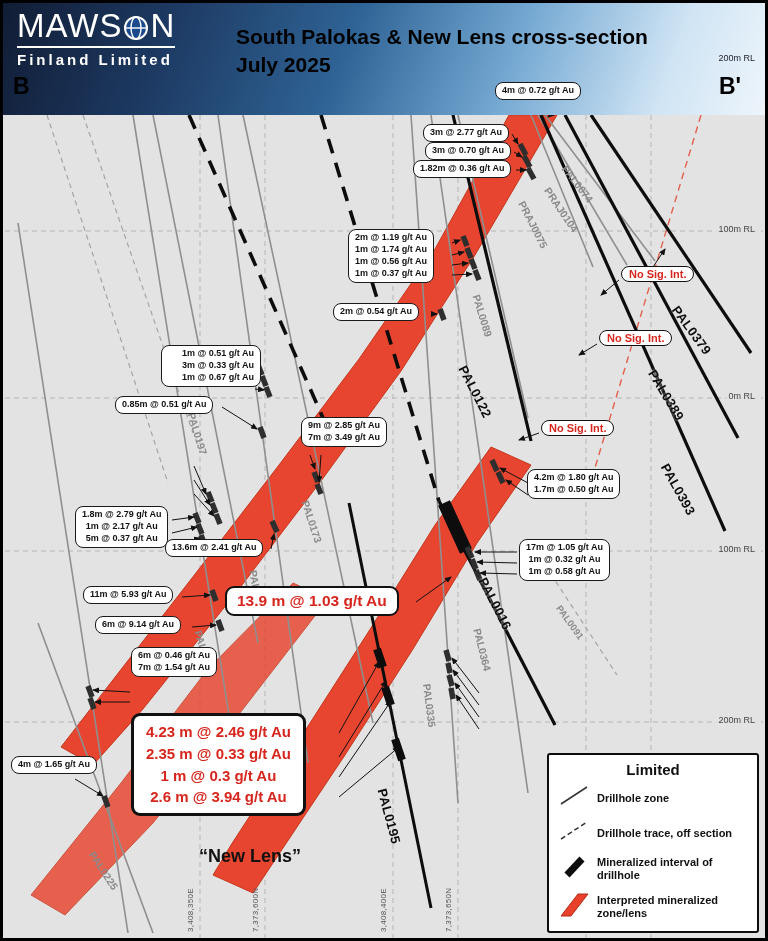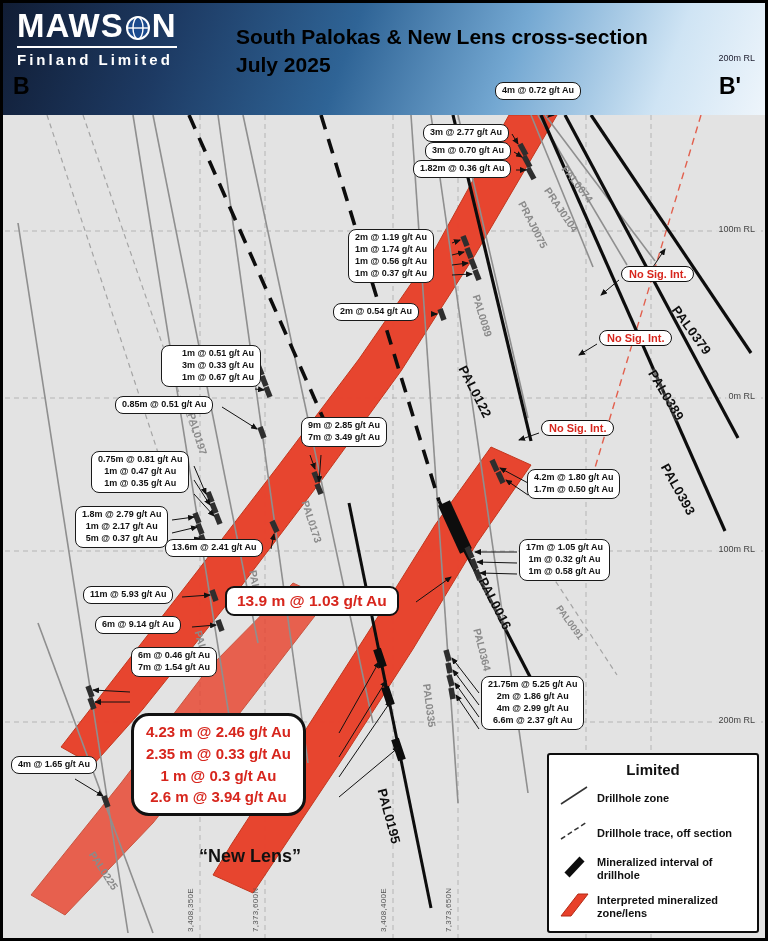--- a/index.html
+++ b/index.html
@@ -2,21 +2,21 @@
 <html><head>
 <meta charset="utf-8">
 <style>
   html,body{margin:0;padding:0;background:#999;}
   #app{position:relative;width:768px;height:941px;box-sizing:border-box;border:3px solid #000;
        background:#e3e3e3;font-family:"Liberation Sans",sans-serif;overflow:hidden;}
   
   .header{position:absolute;left:0;top:0;width:762px;height:112px;z-index:2;
     background:linear-gradient(110deg,#111d35 0%,#1d3a63 22%,#2f6496 45%,#74a8d2 66%,#cfe4f4 86%,#eef5fb 100%);}
   .logo{position:absolute;left:14px;top:6px;color:#fff;}
-  .logo-row{font-size:33px;font-weight:700;letter-spacing:1px;line-height:1.05;
+  .logo-row{font-size:33px;font-weight:400;letter-spacing:1px;line-height:1.05;
     border-bottom:2px solid #fff;padding-bottom:2px;display:flex;align-items:center;}
   .logo-sub{font-size:15px;letter-spacing:3px;font-weight:700;margin-top:3px;color:#fff;}
   .globe{display:inline-block;width:26px;height:26px;margin:0 1px;}
   .title{position:absolute;left:233px;top:20px;color:#000;font-weight:700;font-size:21px;line-height:1.35;}
   .bmark{position:absolute;top:70px;font-size:23px;font-weight:800;color:#000;z-index:3;}
   
   .section-bg{position:absolute;left:0;top:112px;width:762px;height:823px;background:#e3e3e3;z-index:0;}
   #gfx{position:absolute;left:0;top:0;z-index:1;}
   .rl{position:absolute;right:8px;font-size:9px;color:#444;z-index:3;background:rgba(227,227,227,.75);padding:0 2px;}
   .rl-top{background:transparent;color:#223;}
@@ -25,21 +25,21 @@
   .hole{position:absolute;transform-origin:0 0;white-space:nowrap;z-index:2;}
   .hole.g{color:#8a8a8a;font-size:10.5px;font-weight:600;}
   .hole.g.sm{font-size:9.5px;}
   .hole.k{color:#0d0d0d;font-size:13px;font-weight:700;letter-spacing:.4px;text-shadow:0 0 3px #e3e3e3;}
   .callout{position:absolute;z-index:3;background:#fff;border:1.2px solid #1a1a1a;border-radius:8px;
     padding:2px 6px;font-size:9px;font-weight:600;color:#111;line-height:1.32;text-align:center;white-space:nowrap;}
   .ns{position:absolute;z-index:3;background:#fff;border:1.5px solid #111;border-radius:9px;
     padding:1px 7px;font-size:11px;font-weight:800;color:#d7261d;white-space:nowrap;}
   .hl1{position:absolute;z-index:3;background:#fff;border:2.5px solid #111;border-radius:9px;
     padding:4px 10px;font-size:15.5px;font-weight:800;color:#d7261d;white-space:nowrap;}
-  .hl2{position:absolute;z-index:3;background:#fff;border:3px solid #111;border-radius:18px;
+  .hl2{position:absolute;z-index:3;background:#fff;border:3px solid #111;border-radius:9px;
     padding:5px 12px;font-size:15px;font-weight:800;color:#d7261d;line-height:1.45;text-align:center;white-space:nowrap;}
   .new-lens{position:absolute;z-index:3;font-size:18px;font-weight:800;color:#111;}
   
   .legend{position:absolute;left:544px;top:750px;width:212px;height:180px;z-index:4;background:#fff;
     border:2.5px solid #0d0d0d;border-radius:3px;box-sizing:border-box;padding:6px 8px;}
   .legend-title{font-size:15px;font-weight:700;color:#111;text-align:center;margin-bottom:6px;}
   .legend-item{display:flex;align-items:center;margin-bottom:7px;}
   .legend-icon{width:40px;flex:0 0 40px;}
   .legend-label{font-size:11px;font-weight:600;color:#111;line-height:1.15;}
 </style>
@@ -285,25 +285,20 @@
       <div>3m @ 0.33 g/t Au</div>
       <div>1m @ 0.67 g/t Au</div>
     </div>
   <div class="callout" style="left:112px;top:393px;">
       <div>0.85m @ 0.51 g/t Au</div>
     </div>
   <div class="callout" style="left:298px;top:414px;">
       <div>9m @ 2.85 g/t Au</div>
       <div>7m @ 3.49 g/t Au</div>
     </div>
-  <div class="callout" style="left:88px;top:448px;">
-      <div>0.75m @ 0.81 g/t Au</div>
-      <div>1m @ 0.47 g/t Au</div>
-      <div>1m @ 0.35 g/t Au</div>
-    </div>
   <div class="callout" style="left:72px;top:503px;">
       <div>1.8m @ 2.79 g/t Au</div>
       <div>1m @ 2.17 g/t Au</div>
       <div>5m @ 0.37 g/t Au</div>
     </div>
   <div class="callout" style="left:162px;top:536px;">
       <div>13.6m @ 2.41 g/t Au</div>
     </div>
   <div class="callout" style="left:80px;top:583px;">
       <div>11m @ 5.93 g/t Au</div>
@@ -319,26 +314,20 @@
       <div>4m @ 1.65 g/t Au</div>
     </div>
   <div class="callout" style="left:524px;top:466px;">
       <div>4.2m @ 1.80 g/t Au</div>
       <div>1.7m @ 0.50 g/t Au</div>
     </div>
   <div class="callout" style="left:516px;top:536px;">
       <div>17m @ 1.05 g/t Au</div>
       <div>1m @ 0.32 g/t Au</div>
       <div>1m @ 0.58 g/t Au</div>
-    </div>
-  <div class="callout" style="left:478px;top:673px;">
-      <div>21.75m @ 5.25 g/t Au</div>
-      <div>2m @ 1.86 g/t Au</div>
-      <div>4m @ 2.99 g/t Au</div>
-      <div>6.6m @ 2.37 g/t Au</div>
     </div>
 
   <div class="ns" style="left:618px;top:263px;">No Sig. Int.</div>
   <div class="ns" style="left:596px;top:327px;">No Sig. Int.</div>
   <div class="ns" style="left:538px;top:417px;">No Sig. Int.</div>
 
   <div class="hl1" style="left:222px;top:583px;">13.9 m @ 1.03 g/t Au</div>
   <div class="hl2" style="left:128px;top:710px;">
       <div>4.23 m @ 2.46 g/t Au</div>
       <div>2.35 m @ 0.33 g/t Au</div>

